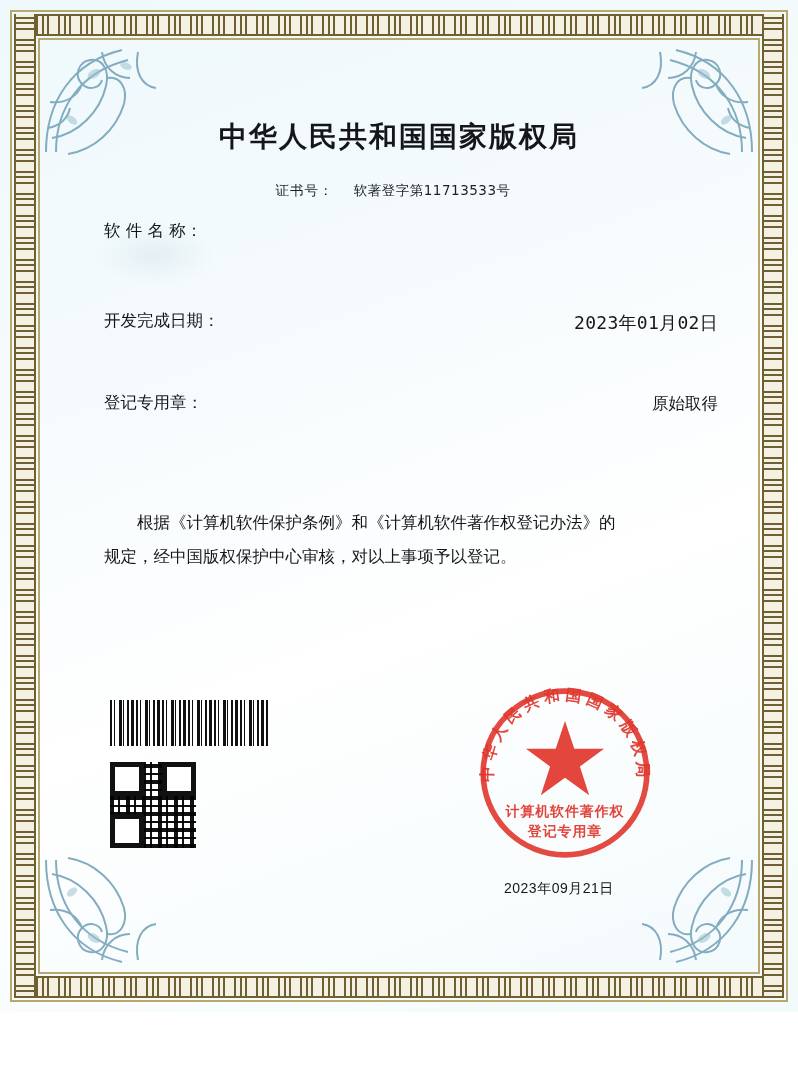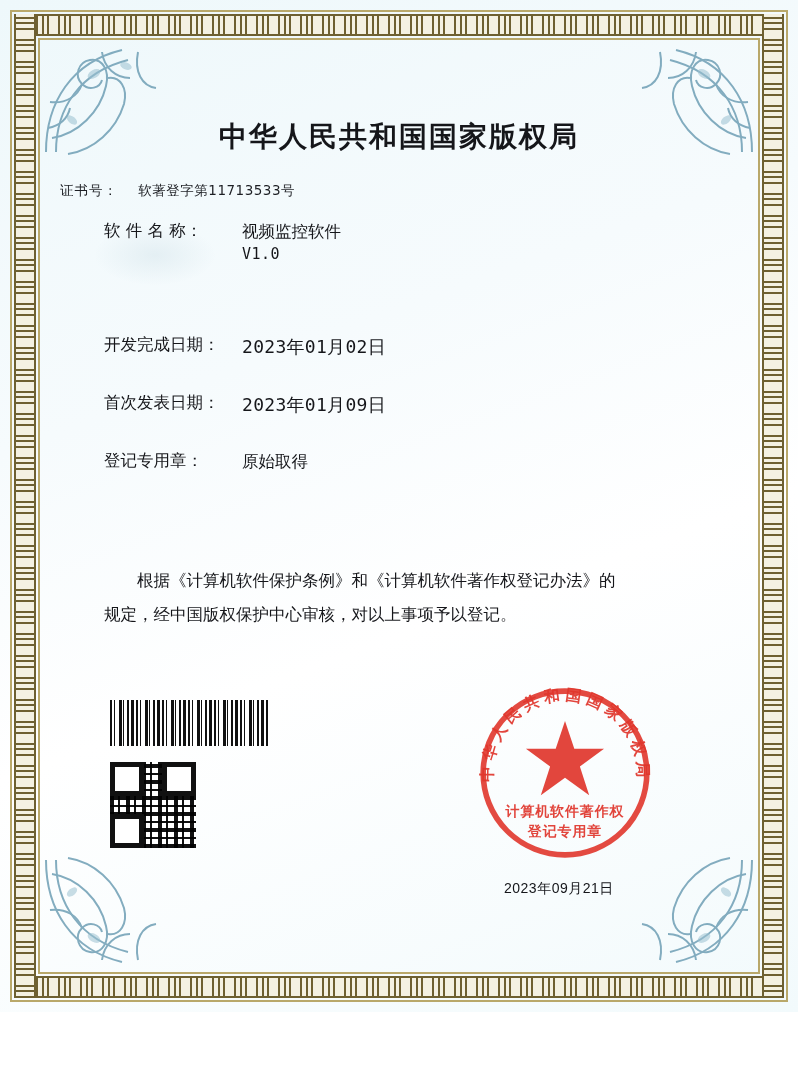--- a/index.html
+++ b/index.html
@@ -99,38 +99,39 @@
     font-family: "DejaVu Serif", "Liberation Serif", serif;
     font-weight: bold;
     font-size: 33px;
     letter-spacing: 3px;
     color: #15161a;
     margin-top: 26px;
   }
 
   .cert-no-row {
     margin-top: 26px;
-    text-align: left;
+    text-align: center;
     padding-right: 12px;
     font-size: 13.5px;
     color: #1d1f24;
     font-family: "DejaVu Sans", sans-serif;
   }
   .cert-no-label { letter-spacing: 1px; }
   .cert-no-value { margin-left: 16px; letter-spacing: 0.5px; }
 
   .fields {
     margin-top: 20px;
     padding-left: 44px;
     padding-right: 20px;
   }
   .field-row {
     display: flex;
     align-items: flex-start;
     margin-bottom: 8px;
+    justify-content: space-between;
   }
   .field-label {
     width: 138px;
     flex: 0 0 138px;
     font-size: 16.5px;
     color: #15161a;
     font-family: "DejaVu Sans", sans-serif;
     letter-spacing: 0px;
   }
   .field-value {
@@ -338,42 +339,34 @@
 
     <div class="cert-no-row">
       <span class="cert-no-label">证书号：</span>
       <span class="cert-no-value">软著登字第11713533号</span>
     </div>
 
     <div class="fields">
 
       <div class="field-row">
         <div class="field-label">软 件 名 称：</div>
-        <div class="field-value">
-          <span>视频监控软件</span>
-          <span class="sub">V1.0</span>
-        </div>
       </div>
 
       <div class="gap-big"></div>
 
 
       <div class="gap-big"></div>
 
       <div class="field-row">
         <div class="field-label">开发完成日期：</div>
         <div class="field-value mono-val">2023年01月02日</div>
       </div>
 
       <div class="gap-med"></div>
 
-      <div class="field-row">
-        <div class="field-label">首次发表日期：</div>
-        <div class="field-value mono-val">2023年01月09日</div>
-      </div>
 
       <div class="gap-med"></div>
 
       <div class="field-row">
         <div class="field-label">登记专用章：</div>
         <div class="field-value">原始取得</div>
       </div>
 
       <div class="gap-med"></div>
 

